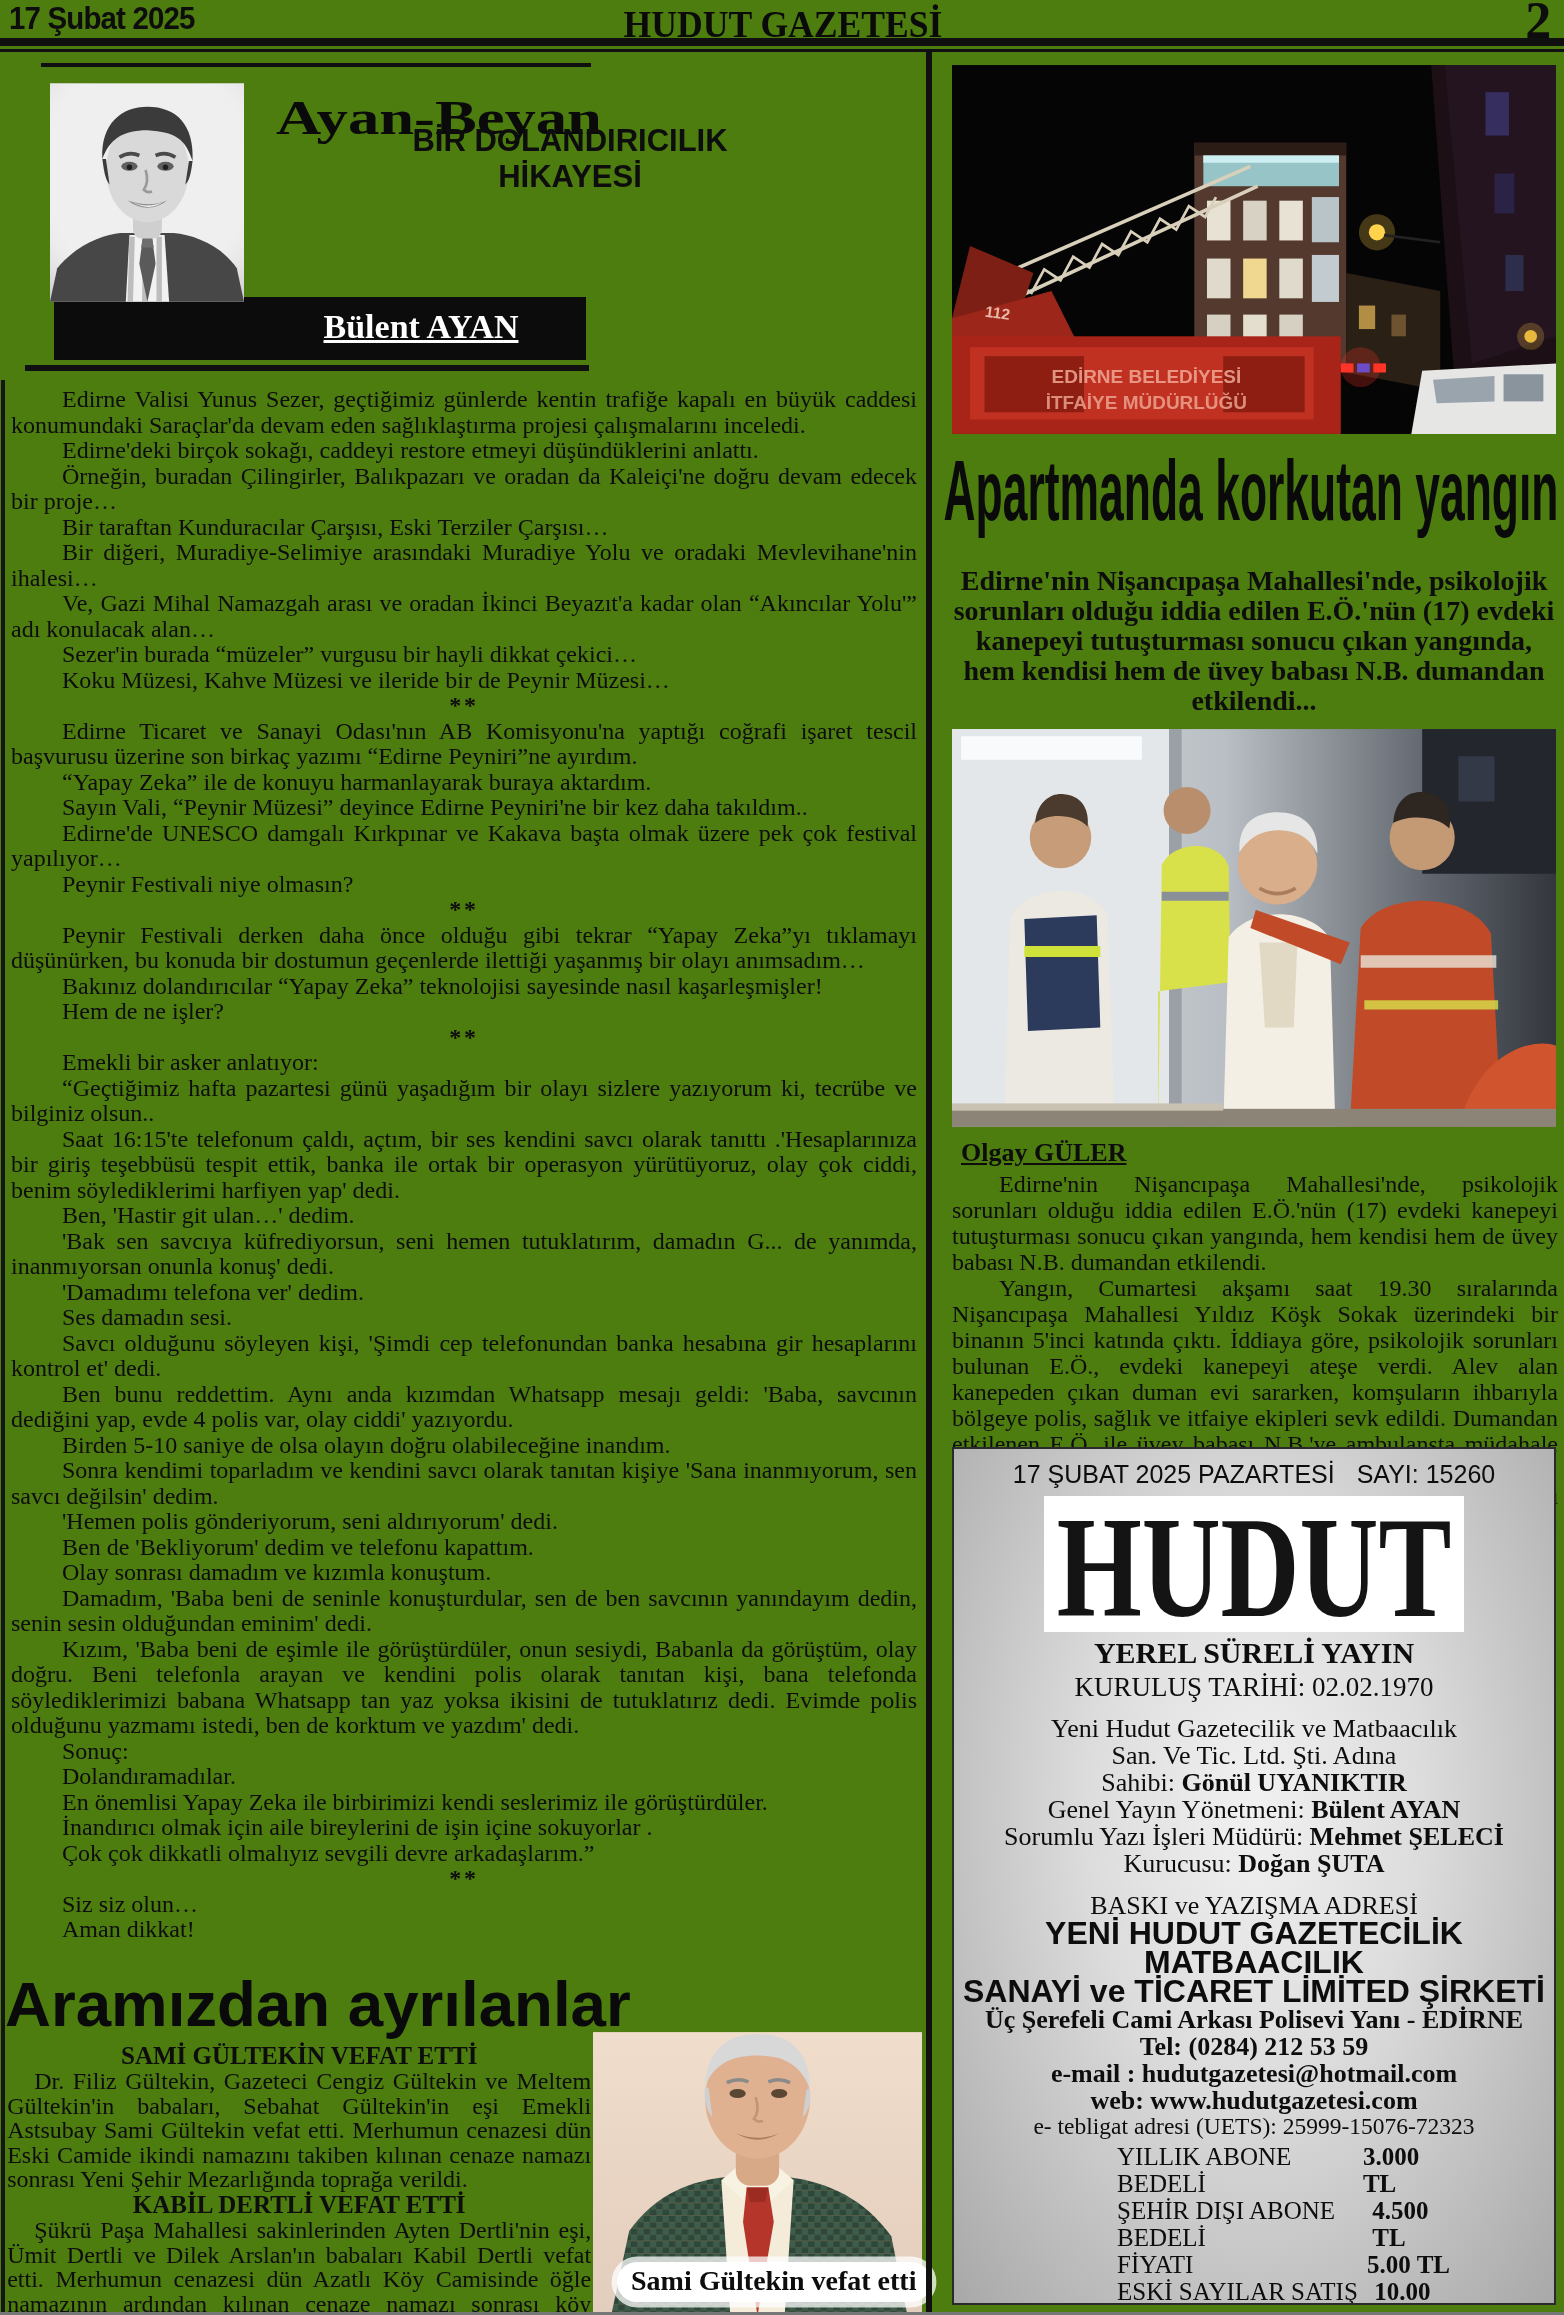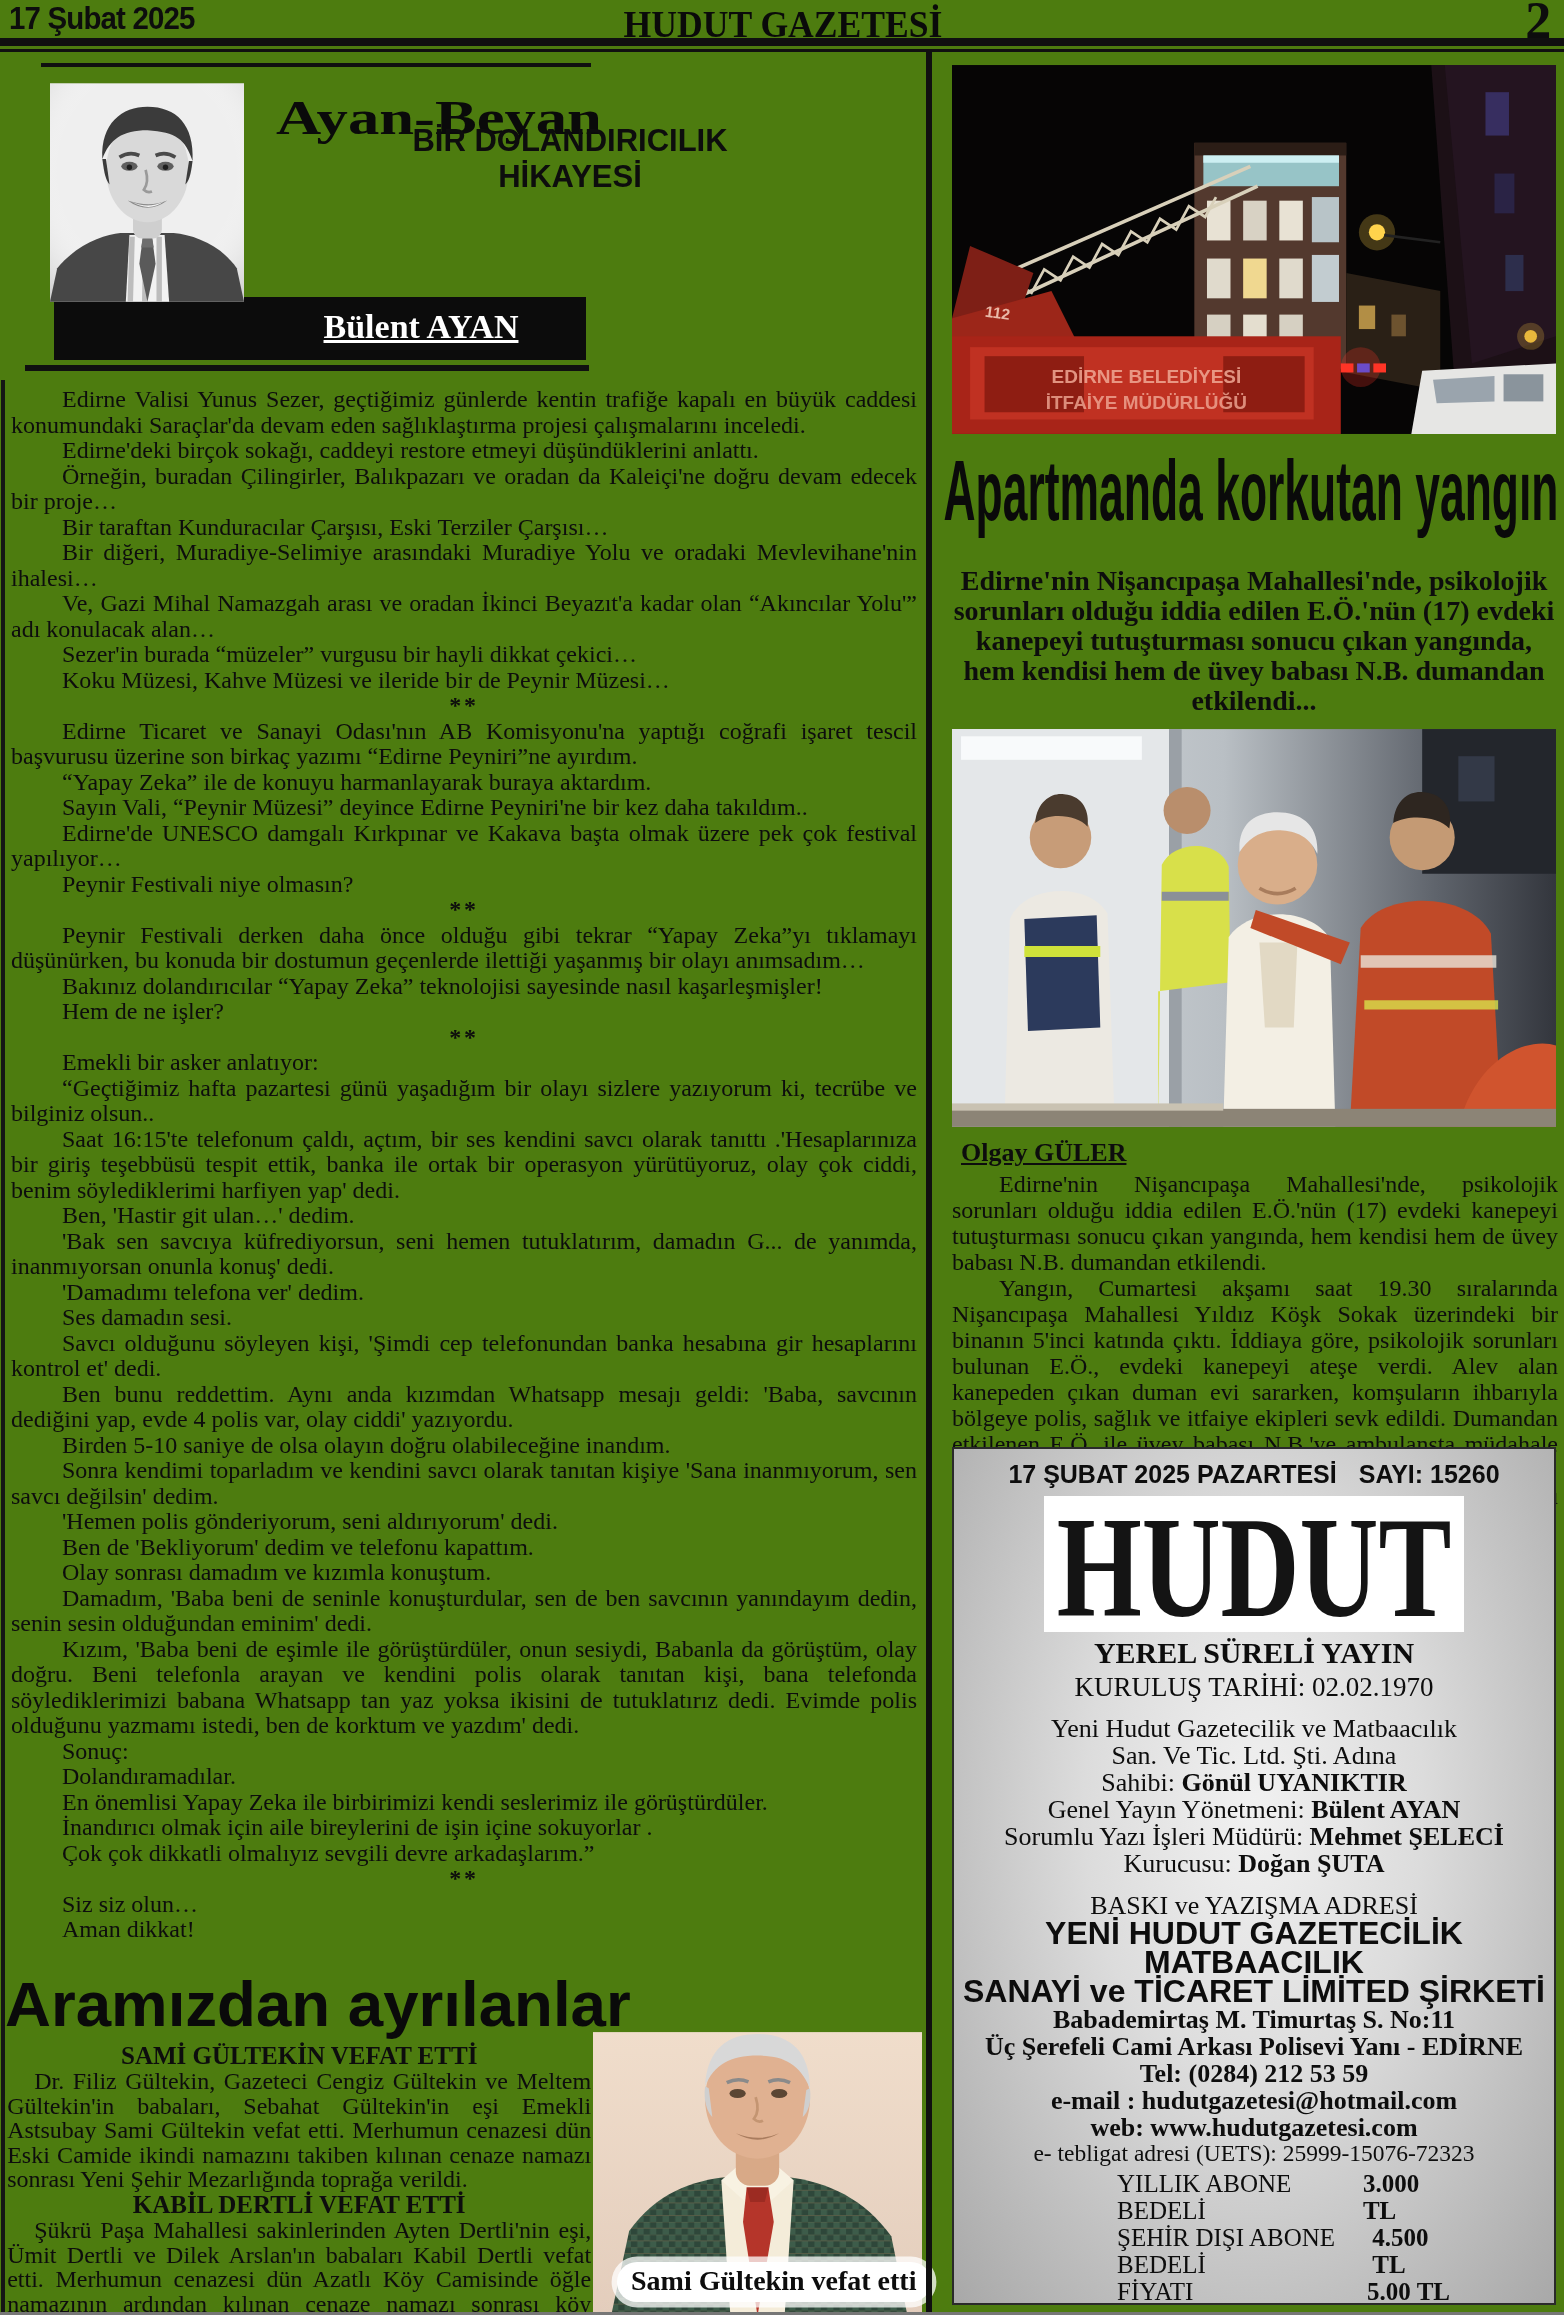--- a/index.html
+++ b/index.html
@@ -44,21 +44,21 @@
   .fire-subhead{position:absolute;left:952px;top:566px;width:604px;text-align:center;
                 font-weight:bold;font-size:28px;line-height:30px;}
   .amb-photo{position:absolute;left:952px;top:729px;width:604px;height:398px;}
   .fire-byline{position:absolute;left:961px;top:1138px;font-size:26px;font-weight:bold;text-decoration:underline;}
   .fire-art{position:absolute;left:952px;top:1171px;width:606px;font-size:24px;line-height:26px;text-align:justify;}
   .fire-art .para{text-indent:47px;}
   
   .imprint{position:absolute;left:952px;top:1447px;width:604px;height:858px;box-sizing:border-box;
            border:2.7px solid #2a2a2a;overflow:hidden;text-align:center;
            background:radial-gradient(ellipse at 50% 42%, #f1f1f1 0%, #dcdcdc 40%, #a8a8a8 100%);}
-  .imp-issue{margin-top:11px;font-family:"Liberation Sans",sans-serif;font-weight:bold;font-size:25px;
+  .imp-issue{margin-top:11px;font-family:"Liberation Sans",sans-serif;font-weight:normal;font-size:25px;
              display:flex;justify-content:center;gap:22px;}
   .imp-logo{margin:7.2px auto 0 auto;width:420px;height:136px;background:#ffffff;}
   .imp-yerel{margin-top:5px;font-weight:bold;font-size:30px;line-height:31px;}
   .imp-kurulus{margin-top:5.4px;font-size:27px;line-height:27px;}
   .imp-line{font-size:26px;line-height:27px;}
   .imp-gap1{margin-top:14.5px;}
   .imp-gap2{margin-top:14.5px;}
   .b{font-weight:bold;}
   .imp-caps{font-family:Liberation Sans, sans-serif;font-weight:bold;font-size:32px;line-height:29px;}
   .imp-addr{font-weight:bold;font-size:26px;line-height:27px;}
@@ -383,21 +383,20 @@
       <span class="b">Mehmet ŞELECİ</span>
     </div>
     <div class="imp-line">
       <span>Kurucusu:</span>
       <span class="b">Doğan ŞUTA</span>
     </div>
 
     <div class="imp-line imp-gap2">BASKI ve YAZIŞMA ADRESİ</div>
     <div class="imp-caps">YENİ HUDUT GAZETECİLİK MATBAACILIK</div>
     <div class="imp-caps">SANAYİ ve TİCARET LİMİTED ŞİRKETİ</div>
-    <div class="imp-addr">Babademirtaş M. Timurtaş S. No:11</div>
     <div class="imp-addr">Üç Şerefeli Cami Arkası Polisevi Yanı - EDİRNE</div>
     <div class="imp-addr">Tel: (0284) 212 53 59</div>
     <div class="imp-addr">e-mail : hudutgazetesi@hotmail.com</div>
     <div class="imp-addr">web: www.hudutgazetesi.com</div>
     <div class="imp-uets">e- tebligat adresi (UETS): 25999-15076-72323</div>
 
     <div class="imp-prices">
         <div class="imp-price-row">
         <span class="pl">YILLIK ABONE BEDELİ</span>
         <span class="pv">3.000 TL</span>

